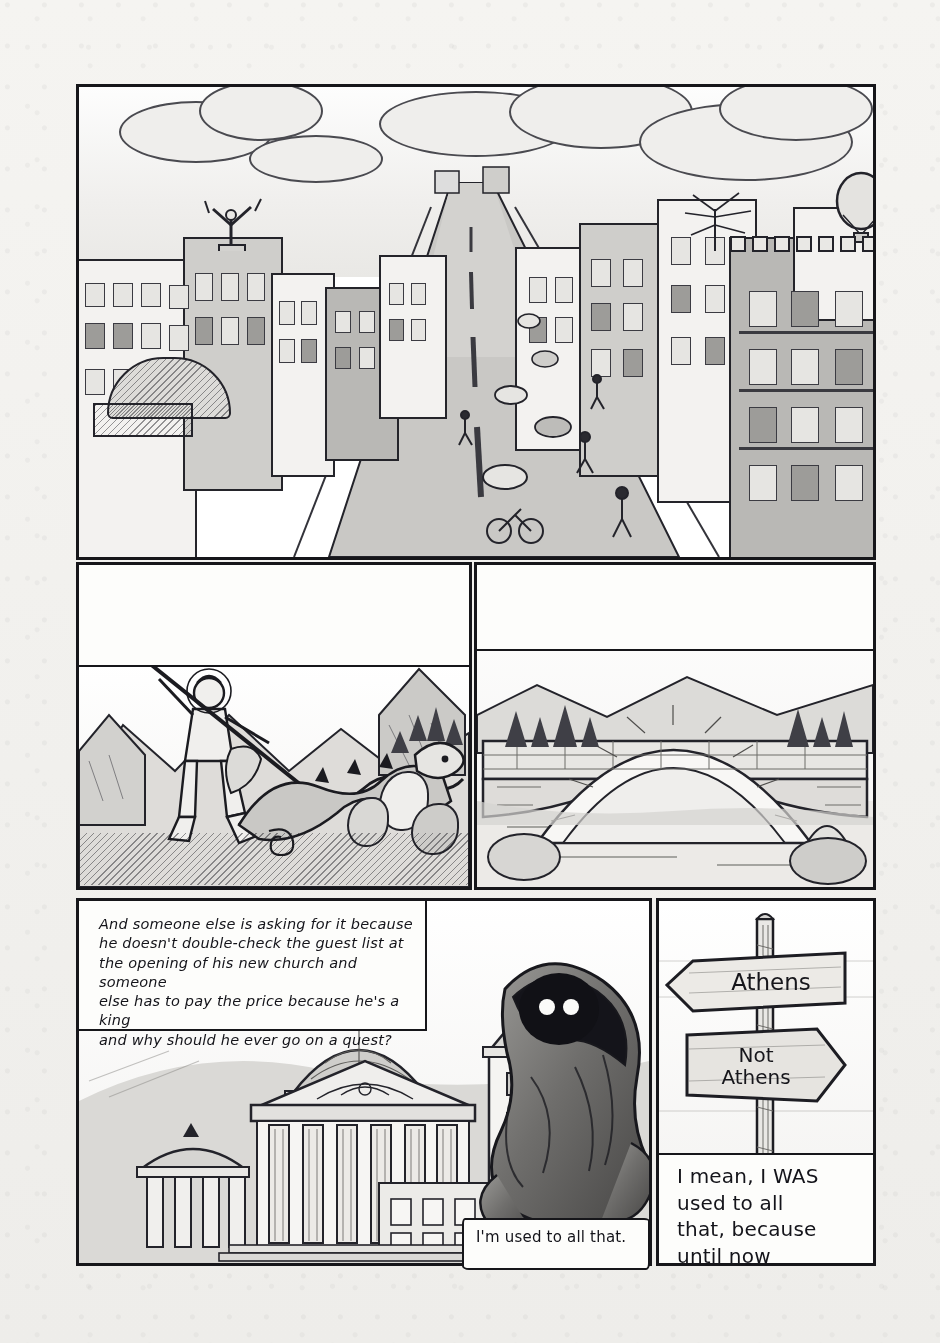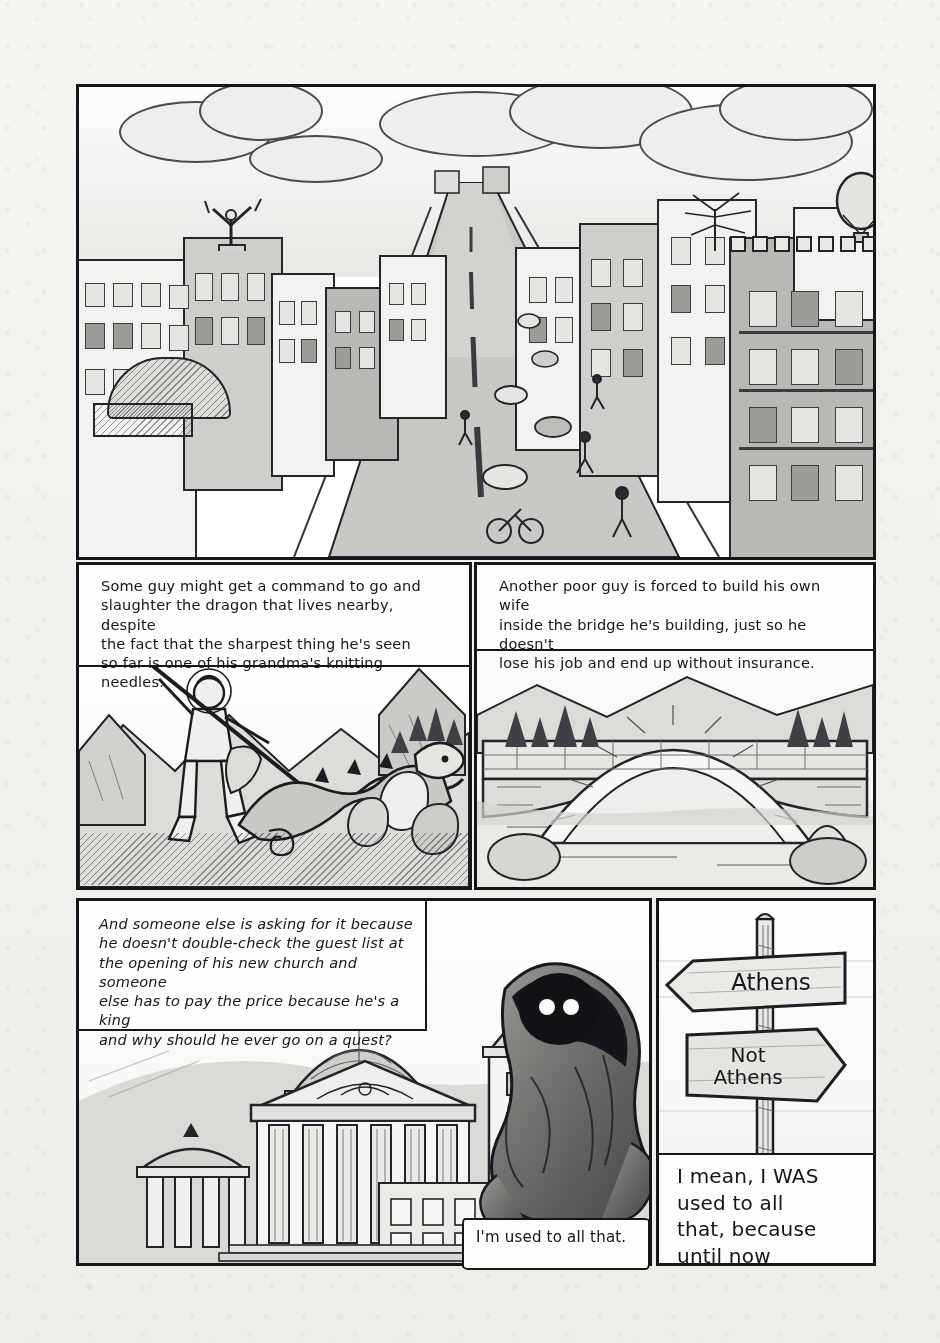--- a/index.html
+++ b/index.html
@@ -322,26 +322,20 @@
         <polygon points="160,52 168,38 174,54"></polygon>
       </g>
     </svg>
 
     <div class="flame" style="left:300px;top:206px;width:46px;height:56px;"></div>
     <div class="flame" style="left:268px;top:232px;width:38px;height:46px;background:#d9d8d5;"></div>
     <div class="flame" style="left:332px;top:238px;width:44px;height:48px;background:#cdccc9;"></div>
     <div class="hatch" style="left:0;top:268px;width:390px;height:52px;"></div>
 
     <div style="position:absolute;left:0;top:0;width:390px;height:100px;background:#fdfdfb;border-bottom:2.5px solid #16161a;"></div>
-    <div class="caption c2" style="left:10px;top:4px;width:372px;height:96px;">
-      <span class="cap-txt">Some guy might get a command to go and
-slaughter the dragon that lives nearby, despite
-the fact that the sharpest thing he's seen
-so far is one of his grandma's knitting needles.</span>
-    </div>
   </div>
 
   <div class="panel p3">
     <div style="position:absolute;inset:0;background:linear-gradient(180deg,#ffffff,#f3f2f0);"></div>
     <svg width="396" height="322" style="position:absolute;left:0;top:0;">
 
       <path d="M0 150 L60 120 L130 152 L210 112 L300 150 L396 120 L396 188 L0 188 Z" fill="#dcdbd8" stroke="#23232a" stroke-width="2"></path>
 
       <path d="M0 236 L396 236 L396 322 L0 322 Z" fill="#eceae7" stroke="none"></path>
       <g stroke="#8d8c89" stroke-width="1.4">
@@ -395,25 +389,20 @@
     <div class="tree" style="left:76px;top:140px;border-bottom-width:42px;border-left-width:12px;border-right-width:12px;"></div>
     <div class="tree" style="left:104px;top:152px;border-bottom-width:30px;"></div>
     <div class="tree" style="left:310px;top:144px;border-bottom-width:38px;border-left-width:11px;border-right-width:11px;"></div>
     <div class="tree" style="left:336px;top:152px;border-bottom-width:30px;"></div>
     <div class="tree" style="left:358px;top:146px;border-bottom-width:36px;"></div>
 
     <div style="position:absolute;left:10px;top:268px;width:70px;height:44px;border:2px solid #23232a;border-radius:50%;background:#d7d6d3;"></div>
     <div style="position:absolute;left:312px;top:272px;width:74px;height:44px;border:2px solid #23232a;border-radius:50%;background:#cecdca;"></div>
 
     <div style="position:absolute;left:0;top:0;width:396px;height:84px;background:#fdfdfb;border-bottom:2.5px solid #16161a;"></div>
-    <div class="caption c3" style="left:10px;top:4px;width:378px;height:78px;">
-      <span class="cap-txt">Another poor guy is forced to build his own wife
-inside the bridge he's building, just so he doesn't
-lose his job and end up without insurance.</span>
-    </div>
   </div>
 
   <div class="panel p4">
     <div style="position:absolute;inset:0;background:linear-gradient(180deg,#ffffff,#f1f0ee);"></div>
 
     <svg width="570" height="362" style="position:absolute;left:0;top:0;">
 
       <path d="M0 200 q120 -60 250 -30 q140 32 320 -10 L570 362 L0 362 Z" fill="#dad9d6"></path>
       <g stroke="#8a8986" stroke-width="1.2" opacity=".5">
         <line x1="10" y1="180" x2="90" y2="150"></line>
@@ -566,21 +555,21 @@
 
       <polygon points="28,134 158,128 186,164 158,200 28,194" fill="#e6e4e0" stroke="#1d1d23" stroke-width="3"></polygon>
       <g stroke="#8a8986" stroke-width="1" opacity=".6">
         <line x1="30" y1="72" x2="182" y2="66"></line>
           <line x1="30" y1="92" x2="182" y2="86"></line>
         <line x1="30" y1="148" x2="166" y2="144"></line>
           <line x1="30" y1="180" x2="166" y2="176"></line>
       </g>
     </svg>
     <div style="position:absolute;left:44px;top:60px;width:136px;height:42px;display:flex;align-items:center;justify-content:center;font-size:23px;color:#16161b;font-family:'DejaVu Sans',sans-serif;">Athens</div>
-    <div style="position:absolute;left:28px;top:134px;width:122px;height:64px;display:flex;align-items:center;justify-content:center;font-size:20px;line-height:1.08;text-align:center;white-space:pre-line;color:#16161b;font-family:'DejaVu Sans',sans-serif;">Not
+    <div style="position:absolute;left:36px;top:134px;width:122px;height:64px;display:flex;align-items:center;justify-content:center;font-size:20px;line-height:1.08;text-align:center;white-space:pre-line;color:#16161b;font-family:'DejaVu Sans',sans-serif;">Not
 Athens</div>
 
     <div style="position:absolute;left:0;bottom:0;width:214px;height:108px;background:#fdfdfb;border-top:2.5px solid #16161a;"></div>
     <div class="caption" style="left:6px;top:254px;width:204px;height:100px;border:none;background:transparent;font-size:20px;">
       <span class="cap-txt">I mean, I WAS used to all
 that, because until now
 THAT happened to other
 people.</span>
     </div>
   </div>

